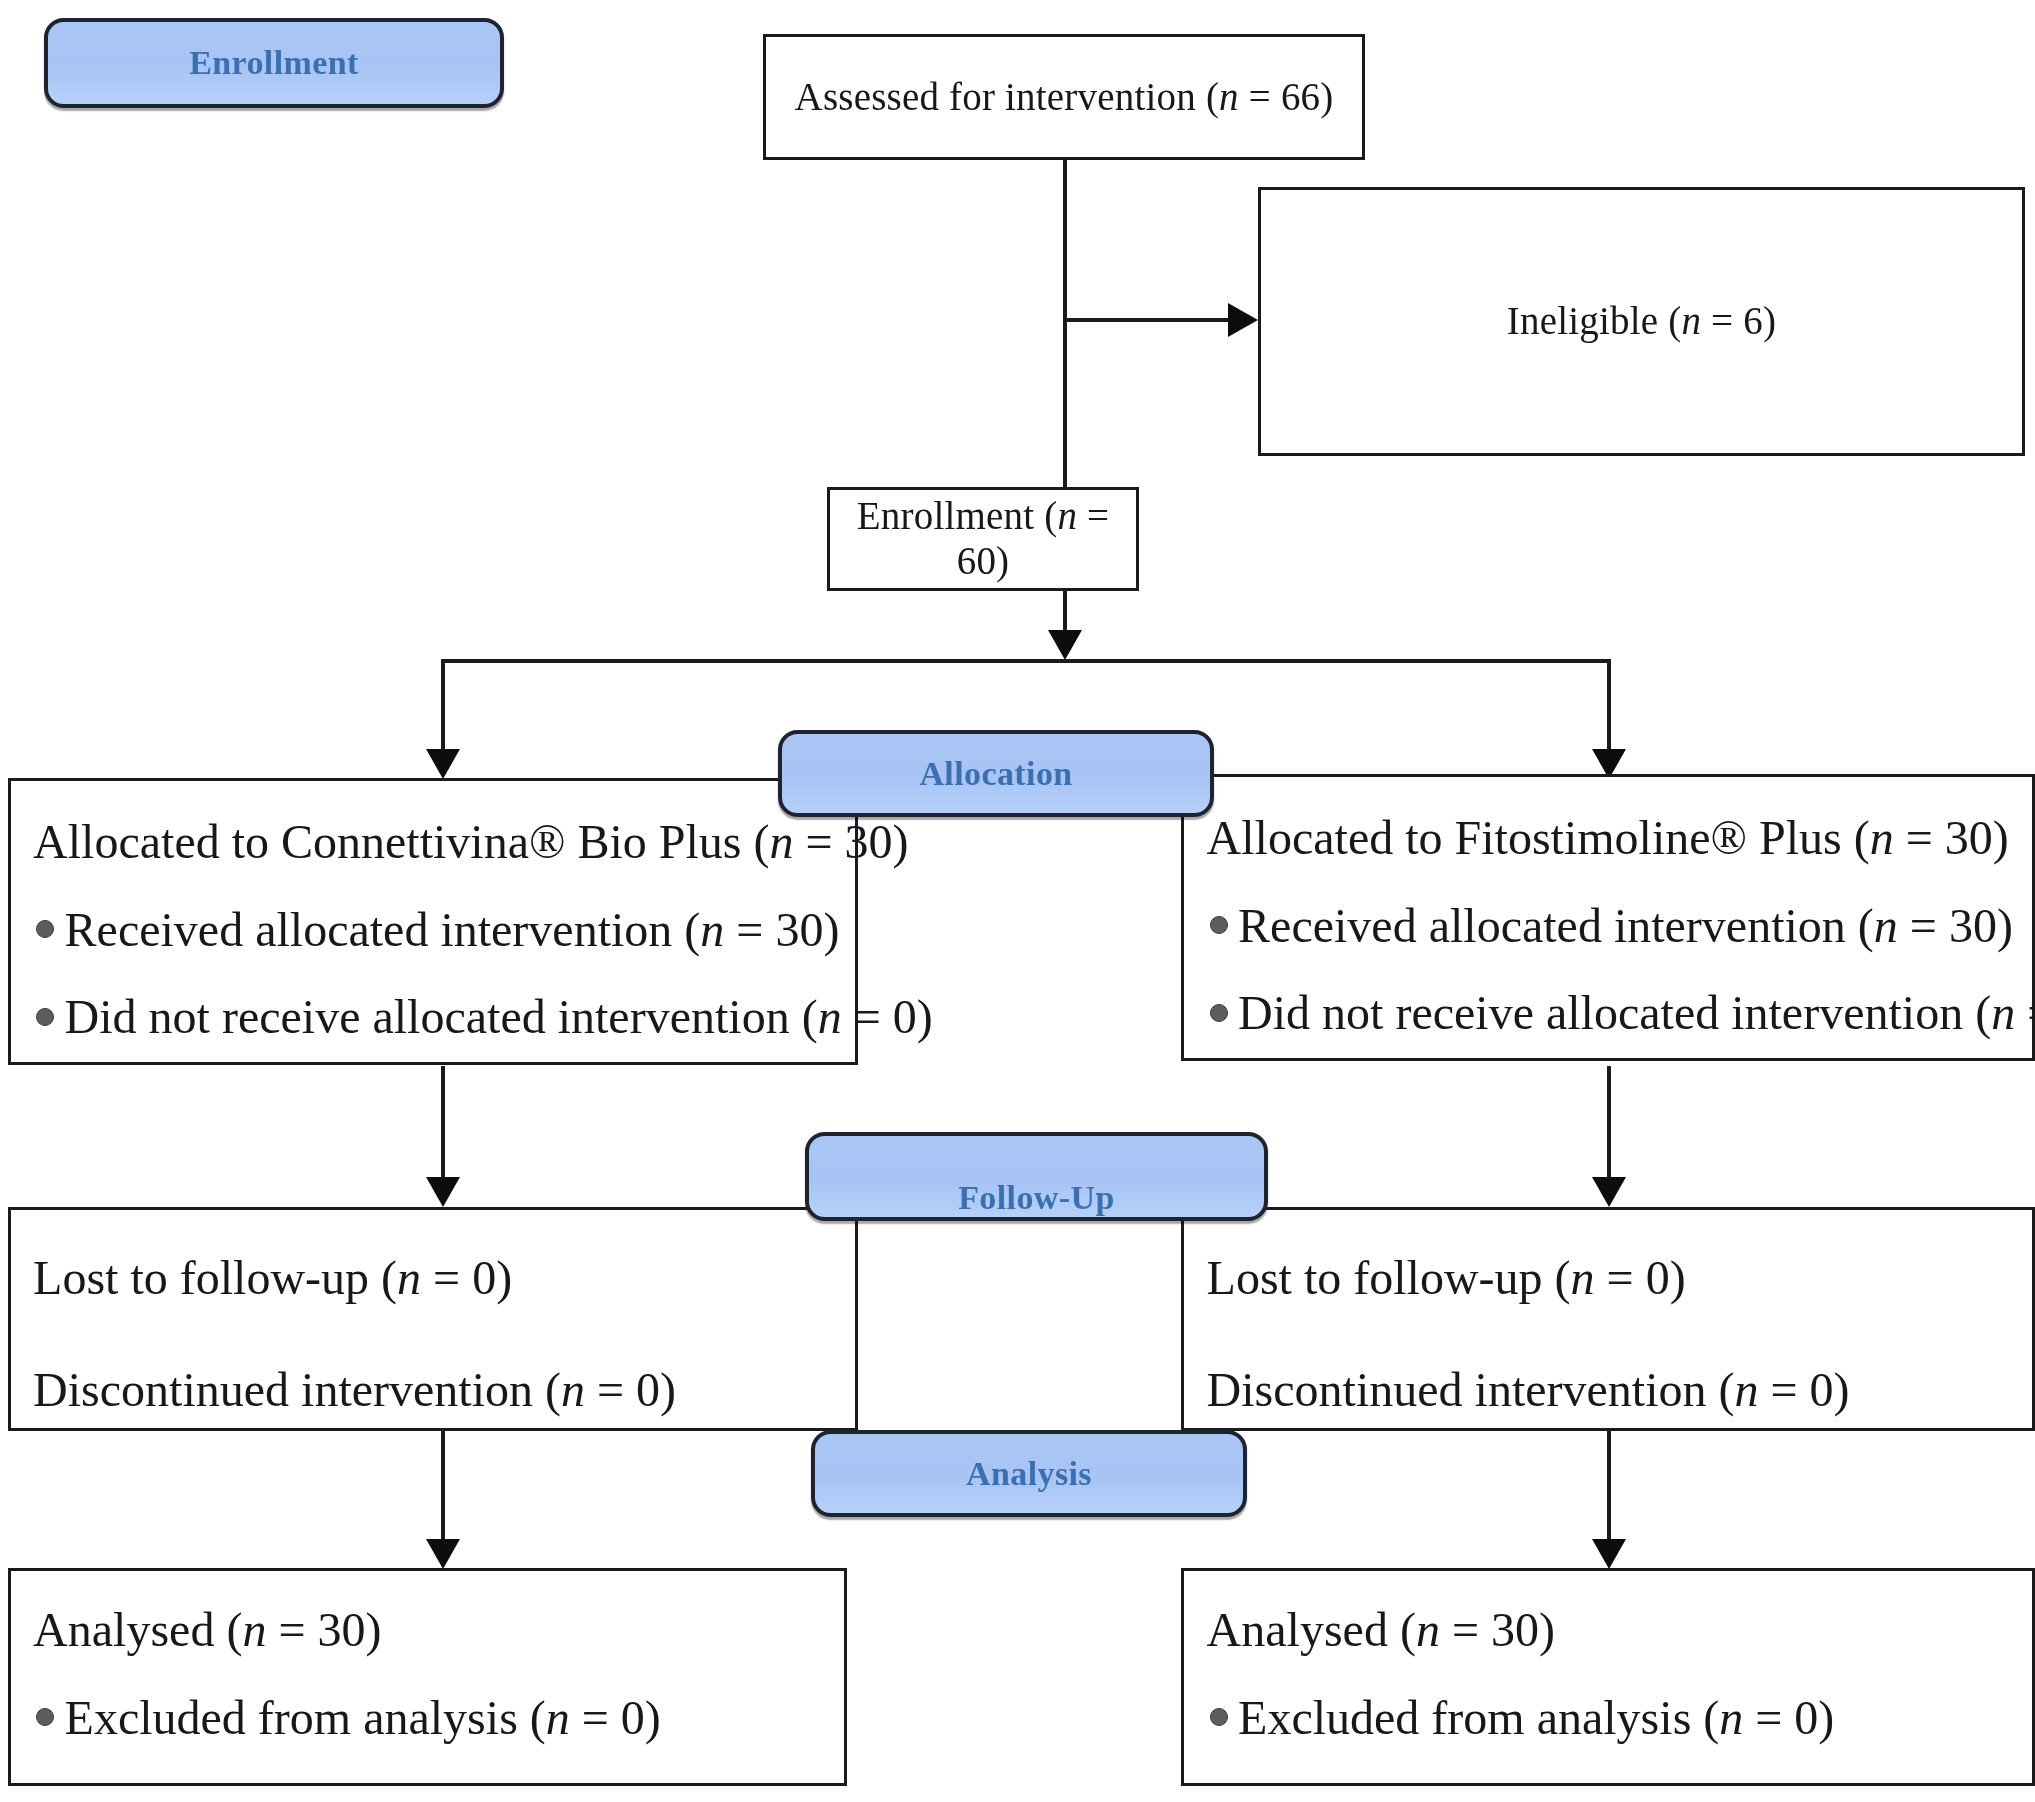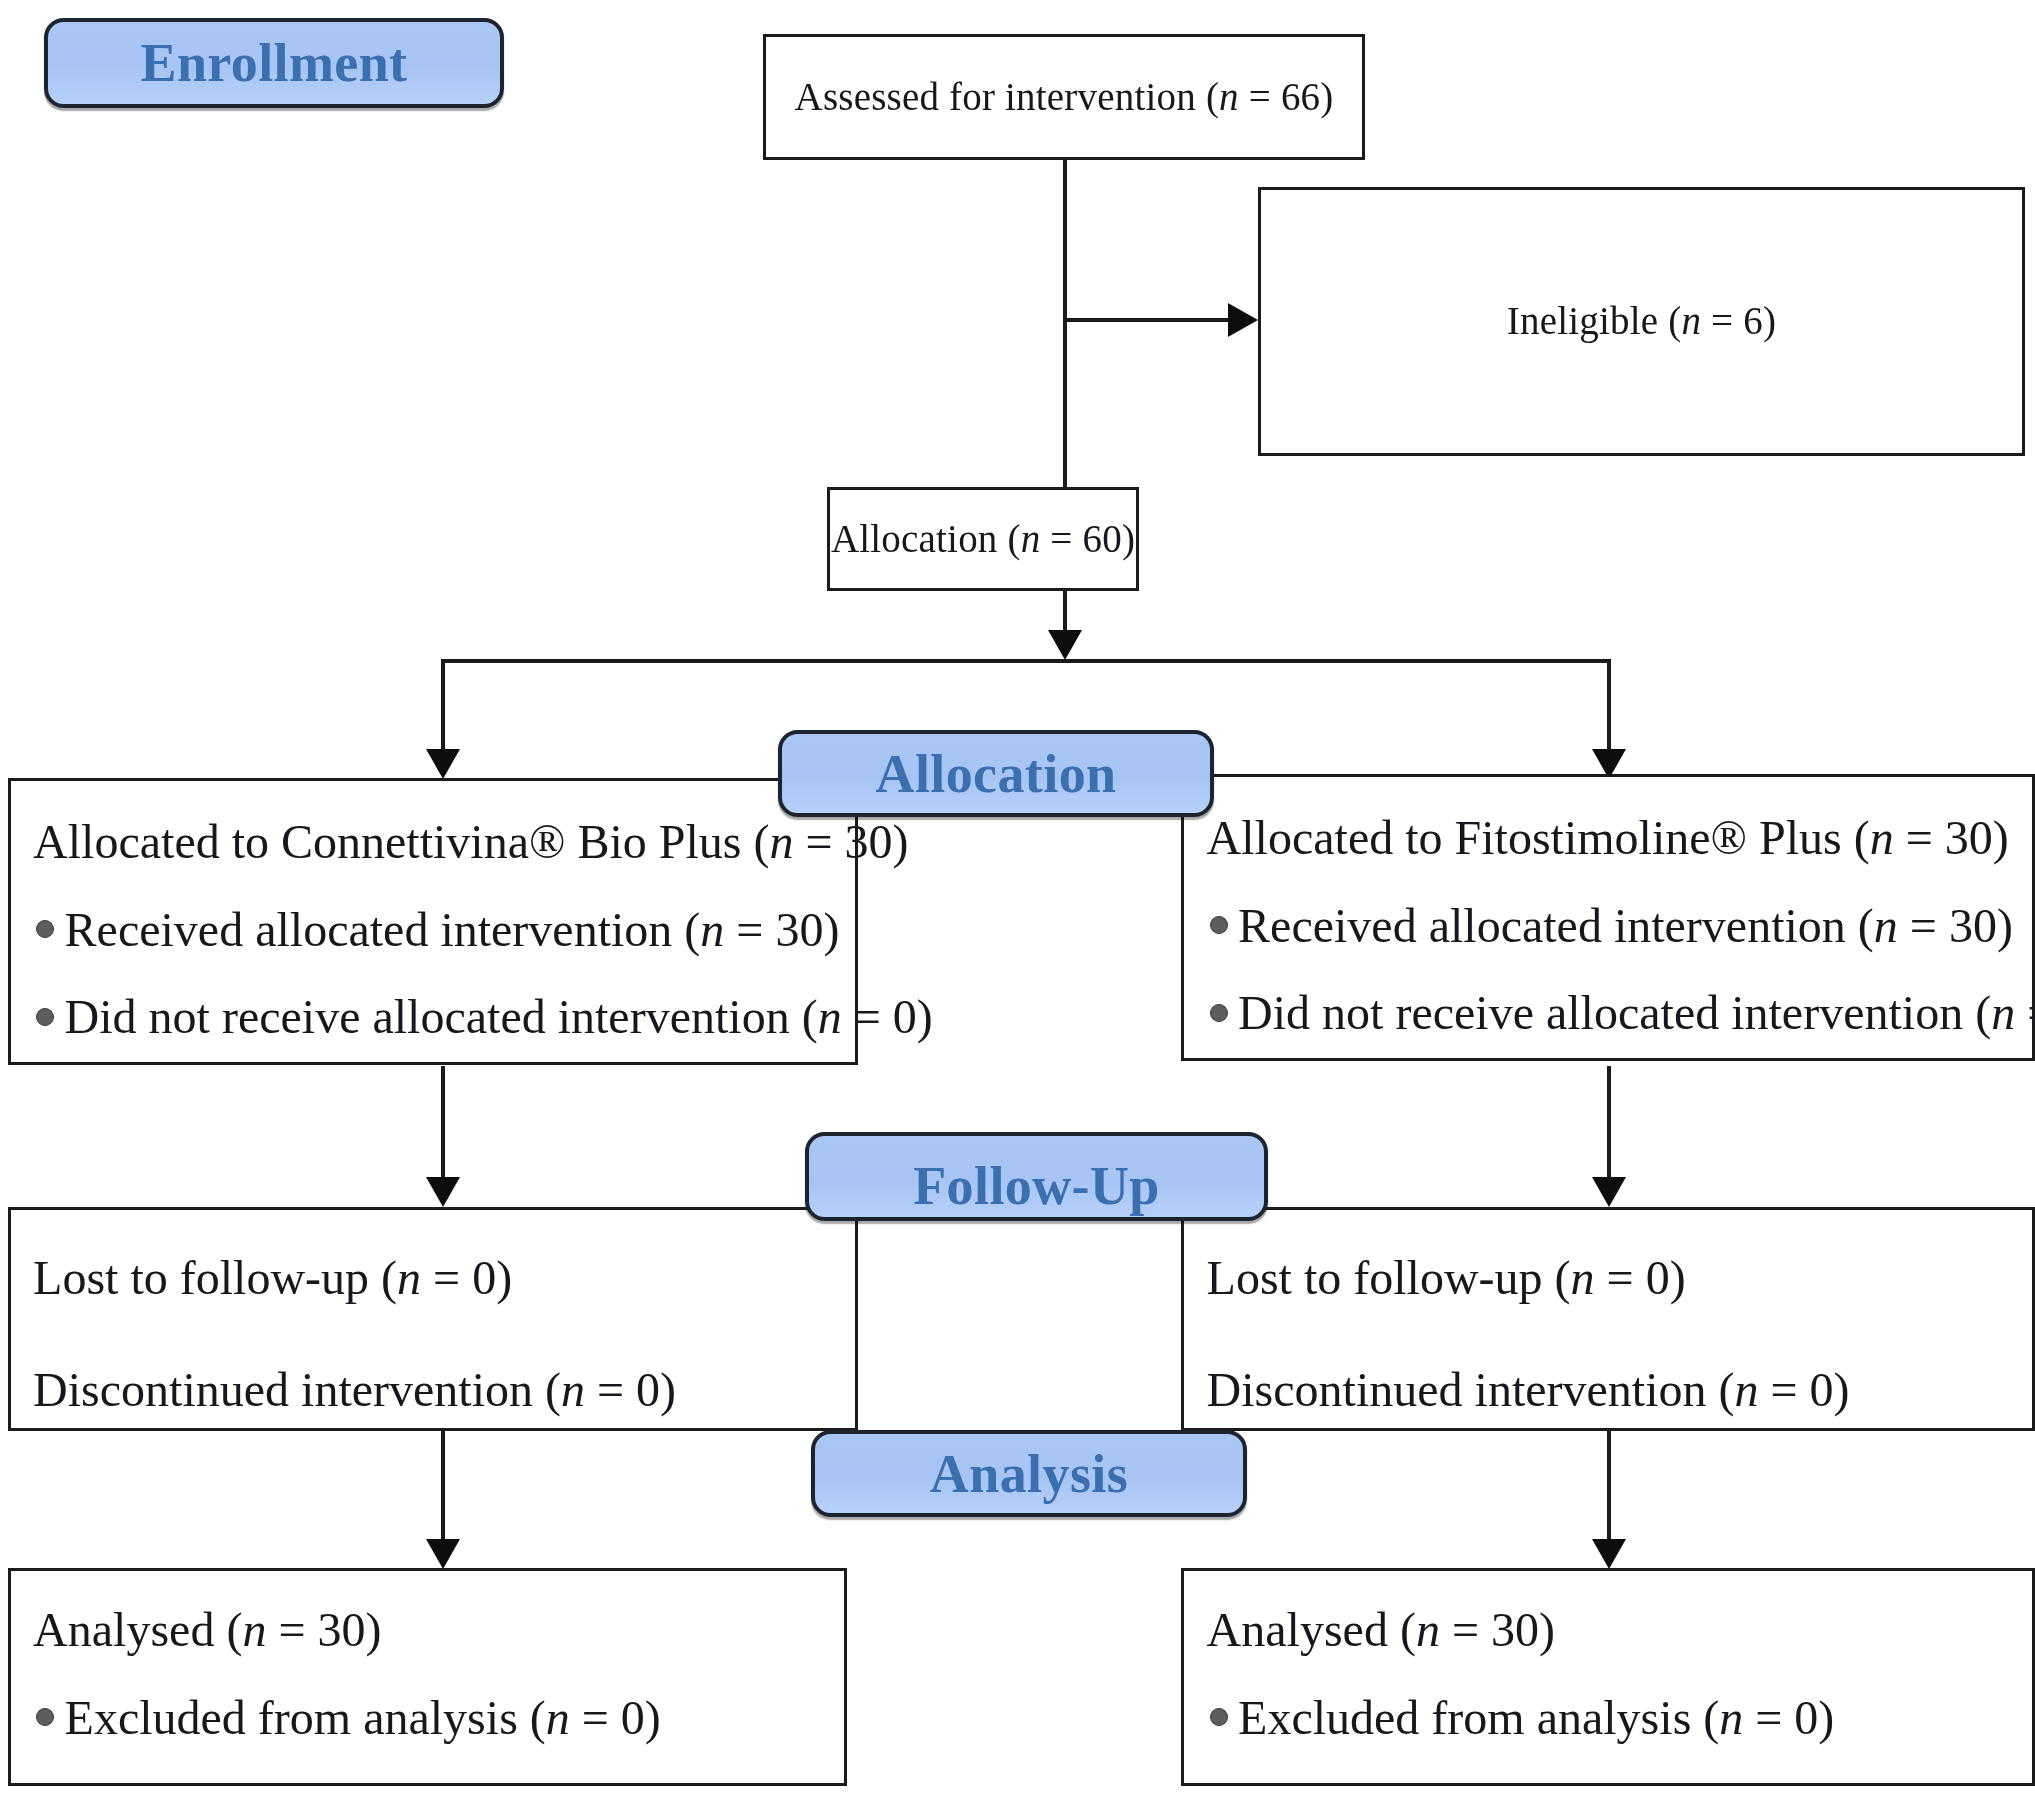--- a/index.html
+++ b/index.html
@@ -72,21 +72,21 @@
     display: flex;
     align-items: center;
     justify-content: center;
     border: 4.5px solid #1d2430;
     border-radius: 19.6px;
     background: linear-gradient(180deg, #aac6f5 0%, #a7c4f4 55%, #b6d0f8 100%);
     box-shadow: 0 2.3px 1.5px rgba(0,0,0,0.35);
     z-index: 8;
   }
   .badge-text {
-    font-size: 54px;
+    font-size: 34px;
     font-weight: bold;
     color: #3b6fb0;
     letter-spacing: 0.4px;
   }
 
   
   .ln {
     position: absolute;
     background: #1b1b1b;
     z-index: 2;
@@ -121,21 +121,21 @@
 
   <div class="box center" style="left:763px; top:34px; width:602px; height:126px;">
     <div class="box-text"><span>Assessed for intervention (</span><em class="n">n</em><span> = 66)</span></div>
   </div>
 
   <div class="box center" style="left:1258px; top:187px; width:767px; height:269px;">
     <div class="box-text"><span>Ineligible (</span><em class="n">n</em><span> = 6)</span></div>
   </div>
 
   <div class="box center" style="left:827px; top:487px; width:312px; height:104px;">
-    <div class="box-text"><span>Allocation (</span><em class="n">n</em><span> = 60)</span></div>
+    <div class="box-text"><span>Enrollment (</span><em class="n">n</em><span> = 60)</span></div>
   </div>
 
   <div class="ln v" style="left:1063px; top:158px; height:331px;"></div>
 
   <div class="ln h" style="left:1063px; top:318px; width:167px;"></div>
   <div class="arrow-right" style="left:1228px; top:303px;"></div>
 
   <div class="ln v" style="left:1063px; top:591px; height:42px;"></div>
   <div class="arrow-down" style="left:1048px; top:630px;"></div>
 

